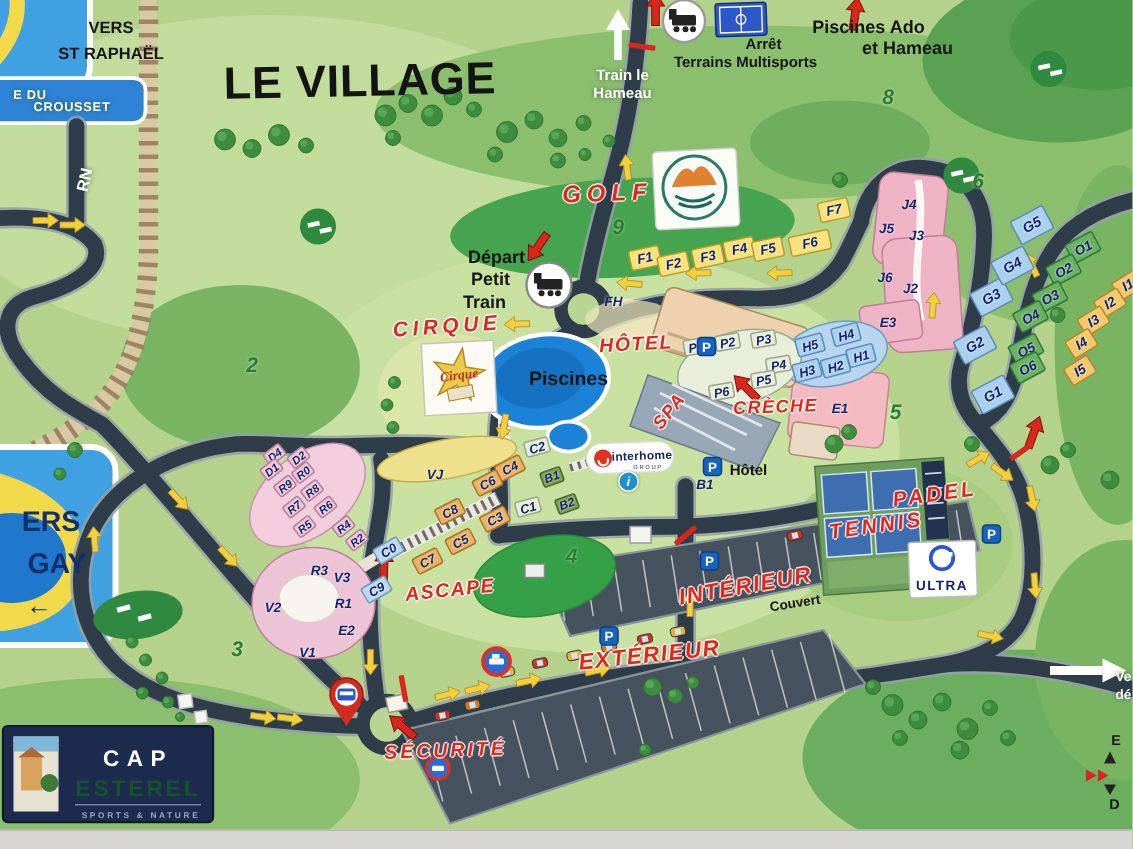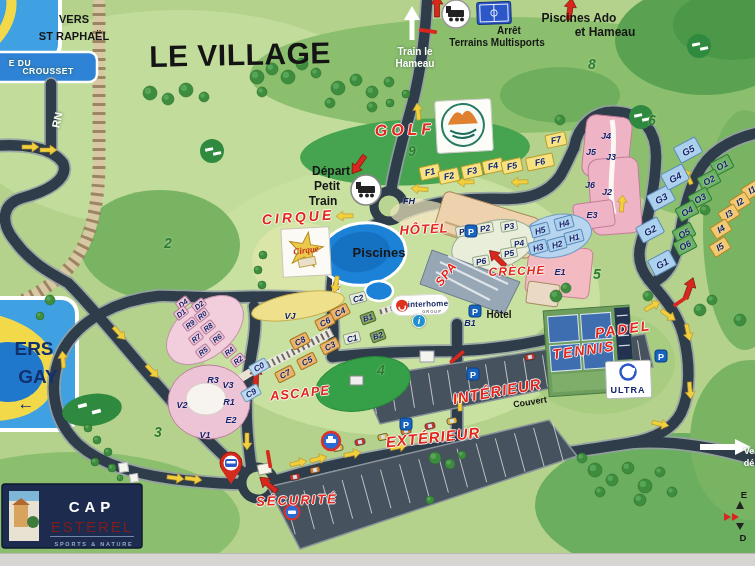--- a/index.html
+++ b/index.html
@@ -20,21 +20,21 @@
         font-weight:800;font-style:italic;color:#16246a;
         text-shadow:0 0 2px #ffffffcc;border-radius:2px;}
   .pk{position:absolute;width:13px;height:13px;background:#1663c0;border:1px solid #0d3f86;
       border-radius:3px;color:#fff;font-size:9px;font-weight:800;display:flex;
       align-items:center;justify-content:center;transform:translate(-50%,-50%);}
   .info{position:absolute;width:14px;height:14px;background:#1f8fd0;border:1.5px solid #fff;
       border-radius:50%;color:#fff;font-size:9px;font-weight:800;font-style:italic;display:flex;
       align-items:center;justify-content:center;transform:translate(-50%,-50%);box-shadow:0 0 2px #0006;}
   .navy{color:#13306e;font-weight:900;}
   .caps{color:#fff;letter-spacing:5px;font-size:15px;font-weight:700;}
-  .caps2{color:#7f1d1d;letter-spacing:2px;font-size:15px;font-weight:400;}
+  .caps2{color:#14532d;letter-spacing:2px;font-size:15px;font-weight:700;}
   .tagl{color:#96aac6;letter-spacing:1.8px;font-size:5.5px;font-weight:700;}
   .ih{color:#14265e;font-weight:800;font-size:8px;letter-spacing:.2px;}
   .ihsub{color:#777;font-weight:700;font-size:4px;letter-spacing:1px;}
   .ultra{color:#16246a;font-weight:800;font-size:9px;letter-spacing:1px;}
   .cirq{color:#c03020;font-weight:700;font-style:italic;font-size:9px;
         font-family:"Liberation Serif",serif;}
   .edge{position:absolute;left:0;right:0;bottom:0;height:13px;background:#d6d5d1;
         border-top:1px solid #b9b8b4;}
 </style>
 </head>

